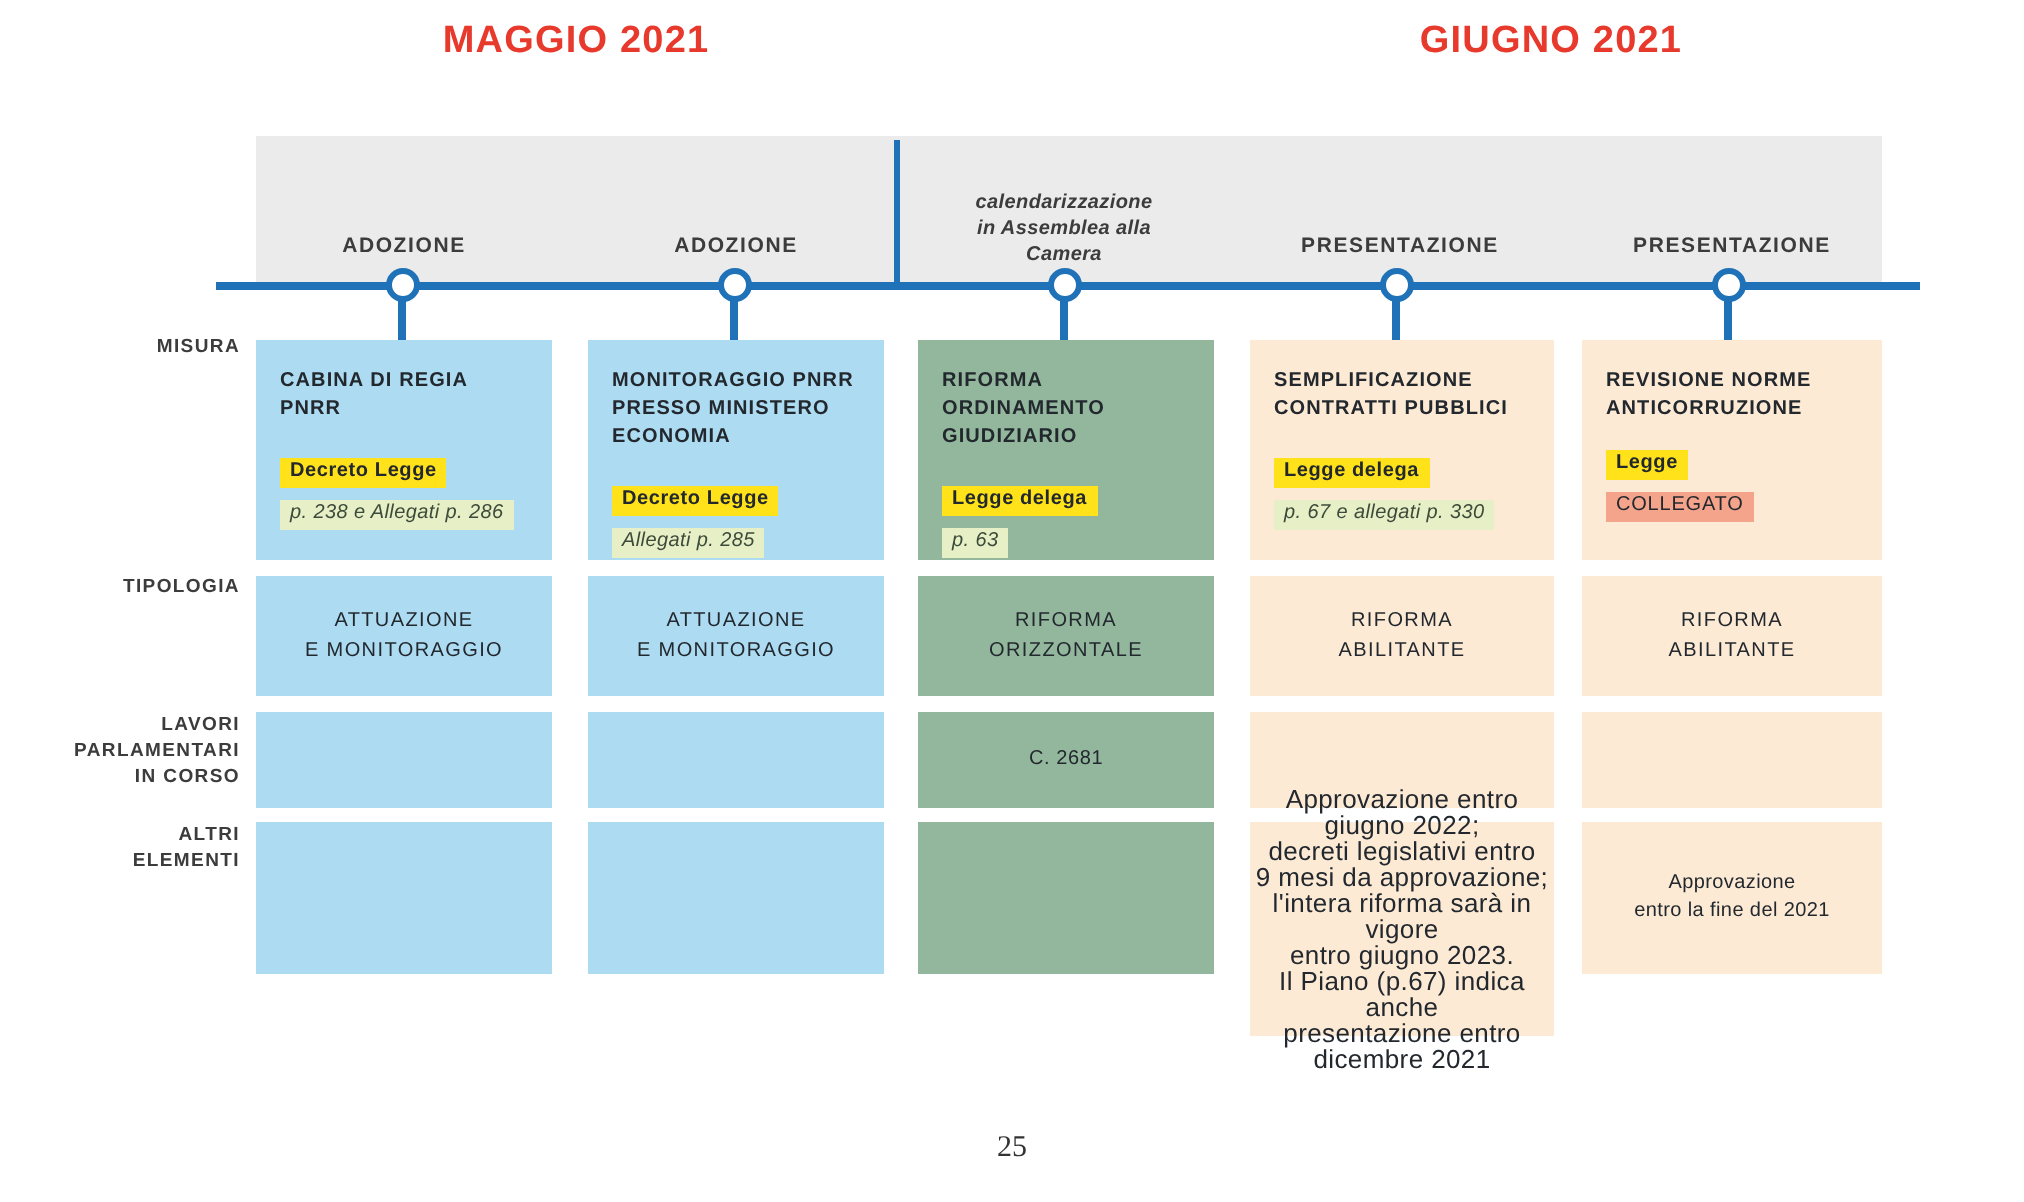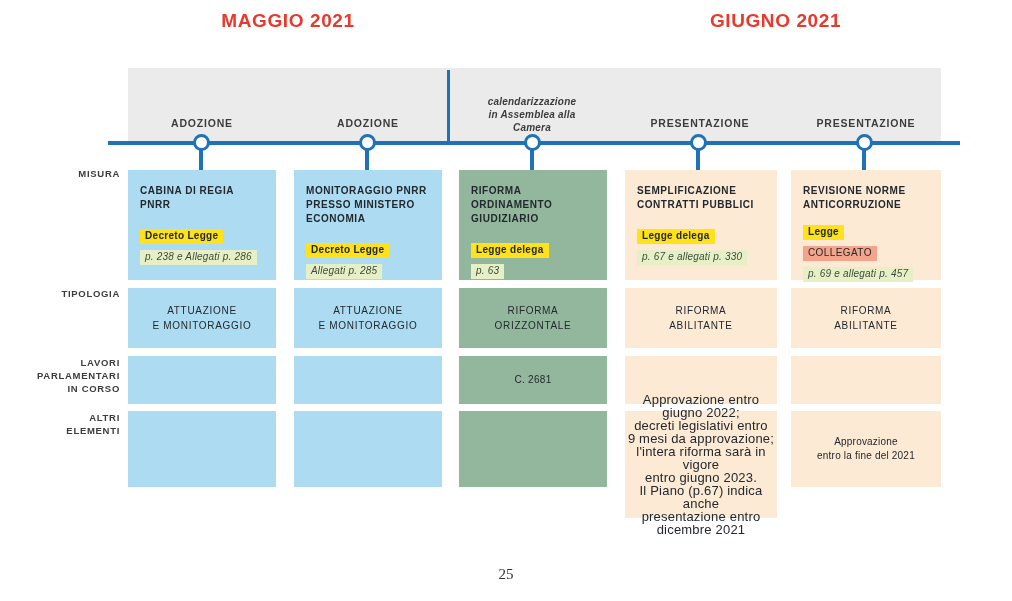--- a/index.html
+++ b/index.html
@@ -294,21 +294,20 @@
       <div><span class="chip chip-yellow">Legge delega</span></div>
       <div><span class="chip chip-pages">p. 67 e allegati p. 330</span></div>
     </div>
   </div>
 
   <div class="card peach measure-card" style="left:791px;top:170px;width:150px;height:110px;padding-top:14px;">
     <div class="measure-title" style="margin-bottom:10px;">REVISIONE NORME ANTICORRUZIONE</div>
     <div class="chip-row">
       <div><span class="chip chip-yellow">Legge</span></div>
       <div><span class="chip chip-red">COLLEGATO</span></div>
-      <div><span class="chip chip-pages">p. 69 e allegati p. 457</span></div>
     </div>
   </div>
 
   <div class="card blue cell-center" style="left:128px;top:288px;width:148px;height:60px;">
     <div class="cell-text">
       <div>ATTUAZIONE</div>
       <div>E MONITORAGGIO</div>
     </div>
   </div>
 

